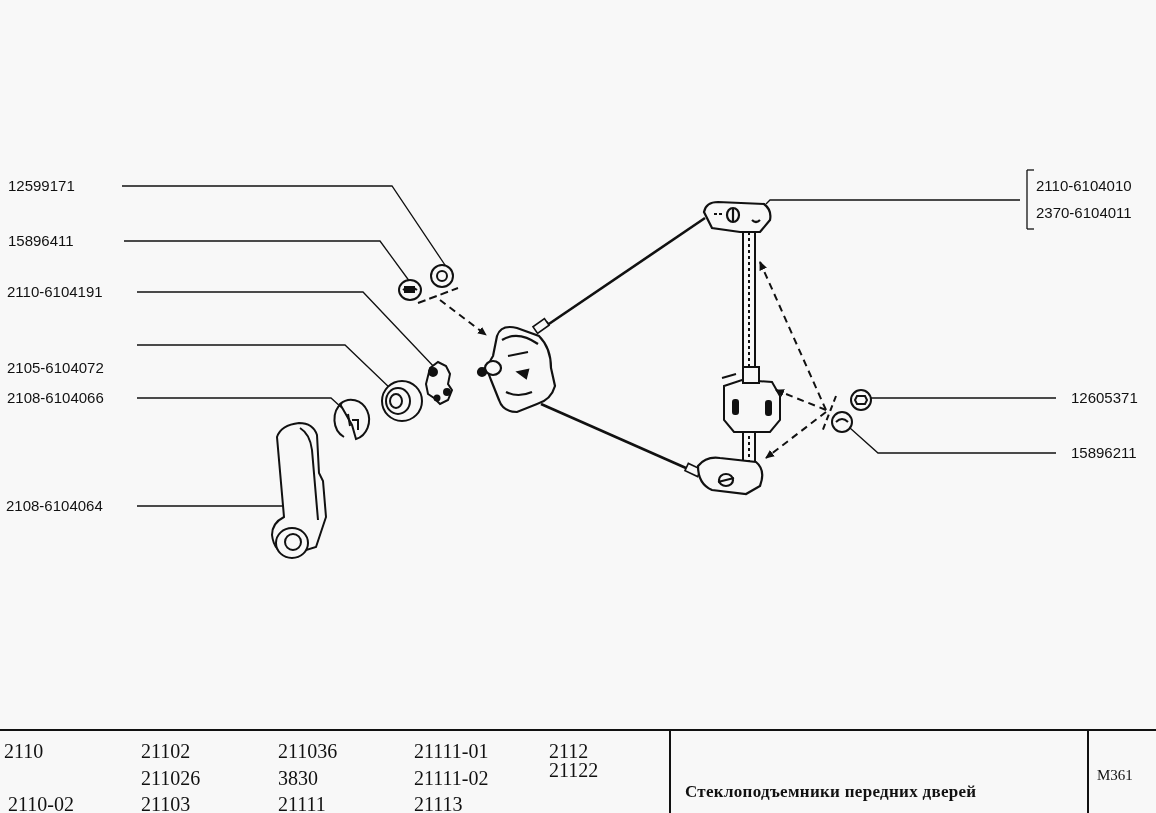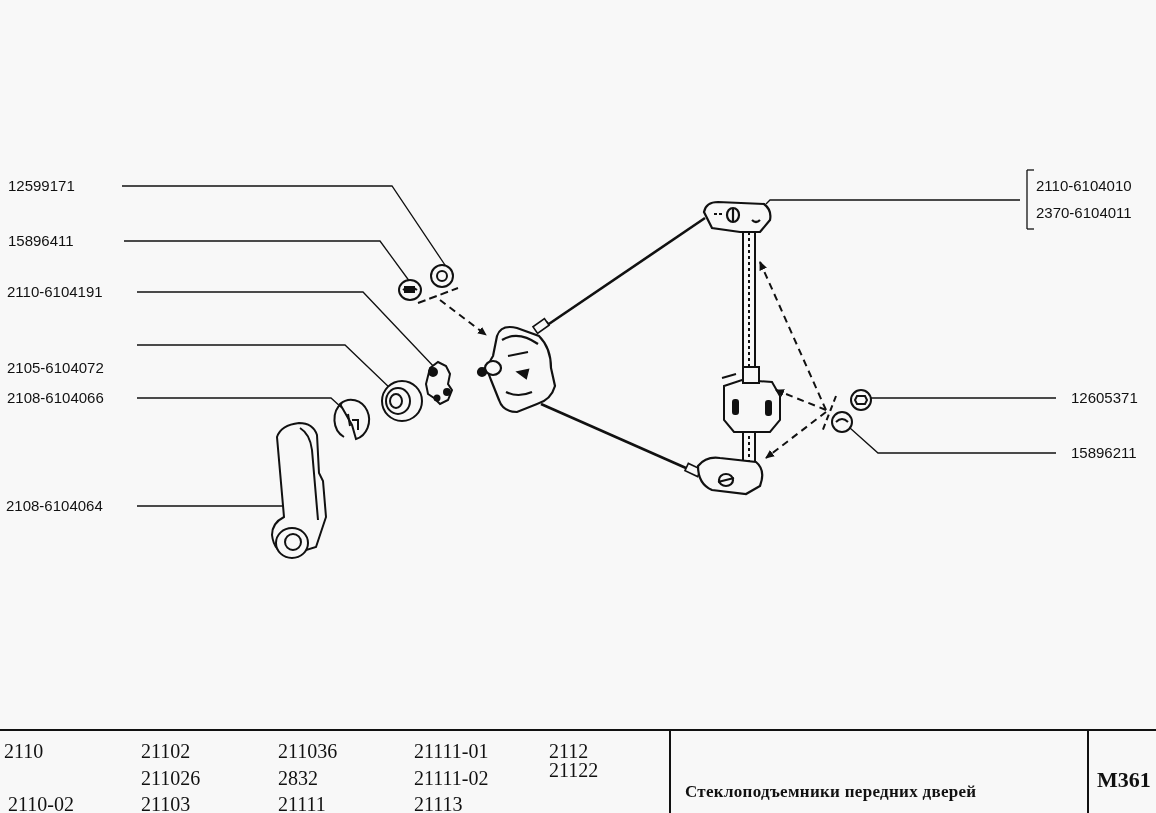--- a/index.html
+++ b/index.html
@@ -5,21 +5,21 @@
   html, body { margin:0; padding:0; }
   body { width:1156px; height:813px; background:#f8f8f8; position:relative; overflow:hidden; font-family:"Liberation Sans", sans-serif; color:#111; }
   .label { position:absolute; font-family:"Liberation Sans", sans-serif; font-size:15px; color:#111; line-height:18px; white-space:nowrap;text-align:center; }
   svg.drawing { position:absolute; left:0; top:0; }
   .footer { position:absolute; left:0; top:729px; width:1156px; height:84px; border-top:2px solid #111; }
   .models { position:absolute; left:0; top:0; width:669px; height:84px; }
   .model { position:absolute; font-family:"Liberation Serif", serif; font-size:20px; color:#111; white-space:nowrap; }
   .title-cell { position:absolute; left:669px; top:0; width:420px; height:84px; border-left:2px solid #111; border-right:2px solid #111; box-sizing:border-box; }
   .title-text { position:absolute; left:14px; top:51px; font-family:"Liberation Serif", serif; font-weight:bold; font-size:17px; letter-spacing:0.3px; white-space:nowrap; }
   .code-cell { position:absolute; left:1089px; top:0; width:67px; height:84px; }
-  .code-text { position:absolute; left:8px; top:36px; font-family:"Liberation Serif", serif; font-weight:bold; font-size:22px; white-space:nowrap; }
+  .code-text { position:absolute; left:8px; top:36px; font-family:"Liberation Serif", serif; font-weight:normal; font-size:15px; white-space:nowrap; }
 </style>
 </head>
 <body>
 
 <svg class="drawing" width="1156" height="729" viewBox="0 0 1156 729">
   <defs>
     <marker id="arrow" markerWidth="10" markerHeight="10" refX="8" refY="5" orient="auto" markerUnits="userSpaceOnUse">
       <path d="M0,1 L9,5 L0,9 Z" fill="#111"></path>
     </marker>
   </defs>
@@ -164,21 +164,21 @@
 <div class="footer">
   <div class="models">
     <span class="model" style="left:4px; top:9px;">2110</span>
     <span class="model" style="left:141px; top:9px;">21102</span>
     <span class="model" style="left:278px; top:9px;">211036</span>
     <span class="model" style="left:414px; top:9px;">21111-01</span>
     <span class="model" style="left:549px; top:9px;">2112</span>
 
     <span class="model" style="left:4px; top:36px;margin-top:48px;">2110-01</span>
     <span class="model" style="left:141px; top:36px;">211026</span>
-    <span class="model" style="left:278px; top:36px;">2832</span>
+    <span class="model" style="left:278px; top:36px;">3830</span>
     <span class="model" style="left:414px; top:36px;">21111-02</span>
     <span class="model" style="left:549px; top:28px;">21122</span>
 
     <span class="model" style="left:8px; top:62px;text-align:center;">2110-02</span>
     <span class="model" style="left:141px; top:62px;">21103</span>
     <span class="model" style="left:278px; top:62px;">21111</span>
     <span class="model" style="left:414px; top:62px;">21113</span>
   </div>
   <div class="title-cell">
     <span class="title-text">Стеклоподъемники передних дверей</span>

